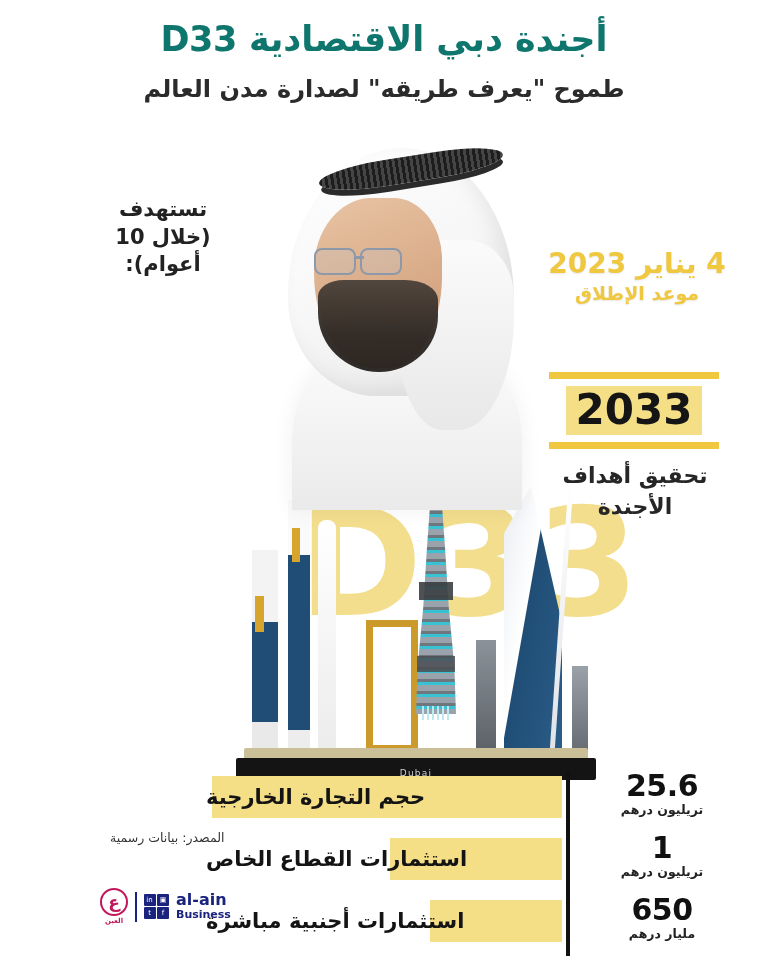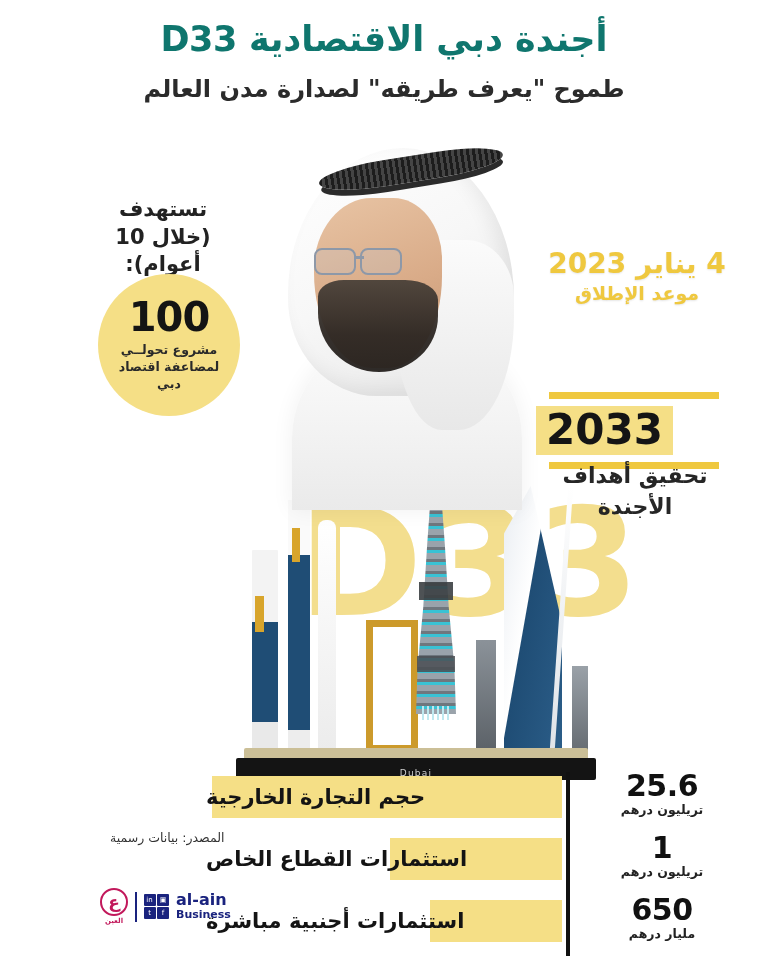--- a/index.html
+++ b/index.html
@@ -169,21 +169,21 @@
     font-size:28px; font-weight:bold; color:#EFC83F;
     -webkit-text-stroke:1.1px #ffffff; paint-order:stroke fill;
     text-shadow:0 1px 2px rgba(0,0,0,.10); line-height:1.12;
   }
   .launch .lbl {
     margin-top:3px; font-size:19px; font-weight:bold; color:#EFC83F;
     -webkit-text-stroke:1px #ffffff; paint-order:stroke fill;
     text-shadow:0 1px 2px rgba(0,0,0,.10);
   }
 
-  .year-block { position:absolute; right:36px; top:392px; width:196px; text-align:left; z-index:30; }
+  .year-block { position:absolute; right:36px; top:372px; width:196px; text-align:center; z-index:30; }
   .bar { height:7px; background:#EFC83F; width:170px; margin:0 auto; }
   .year {
     display:inline-block; margin:7px 0; padding:1px 10px 3px;
     background:#F5DF86; color:#151515; font-size:42px; font-weight:bold;
     letter-spacing:0px; line-height:1.08;
   }
   .year-cap {
     position:absolute; right:28px; top:460px; width:210px; text-align:center;
     font-size:22px; font-weight:bold; color:#262626; line-height:1.42; z-index:30; direction:rtl;
   }
@@ -292,24 +292,20 @@
       <div class="base-plate"></div>
       <div class="dubai-label">Dubai</div>
     </div>
   </div>
 
   <div class="targets-head">
     <div>تستهدف</div>
     <div>(خلال 10 أعوام):</div>
   </div>
 
-  <div class="circle c100">
-    <div class="num">100</div>
-    <div class="cap">مشروع تحولــي لمضاعفة اقتصاد دبي</div>
-  </div>
 
 
 
   <div class="launch">
     <div class="date">4 يناير 2023</div>
     <div class="lbl">موعد الإطلاق</div>
   </div>
 
   <div class="year-block">
     <div class="bar"></div>

